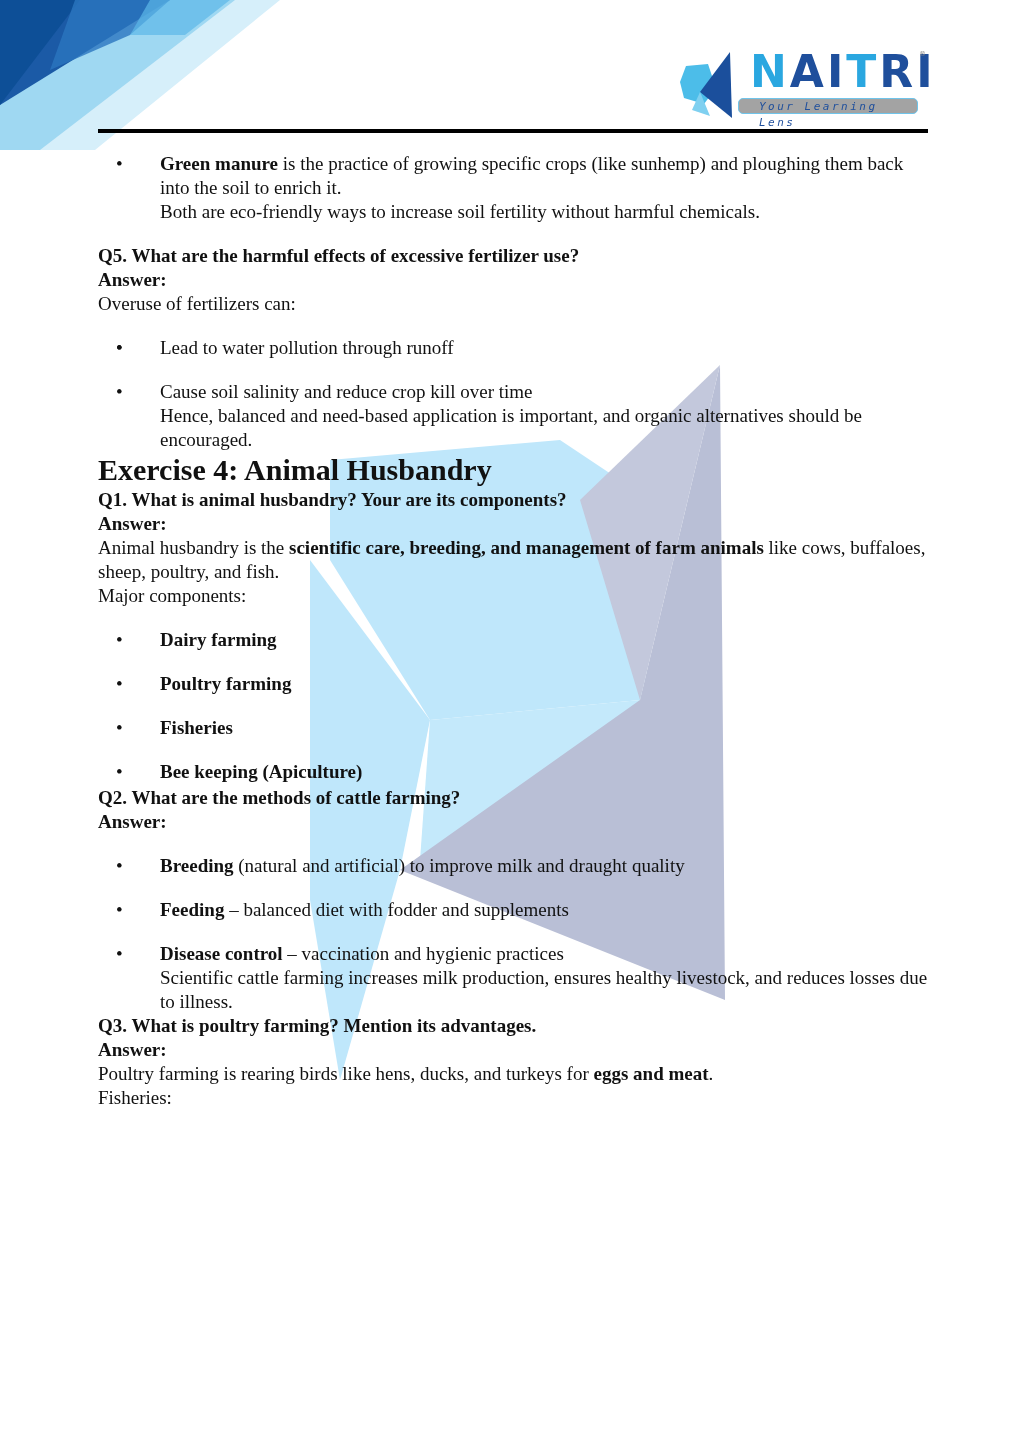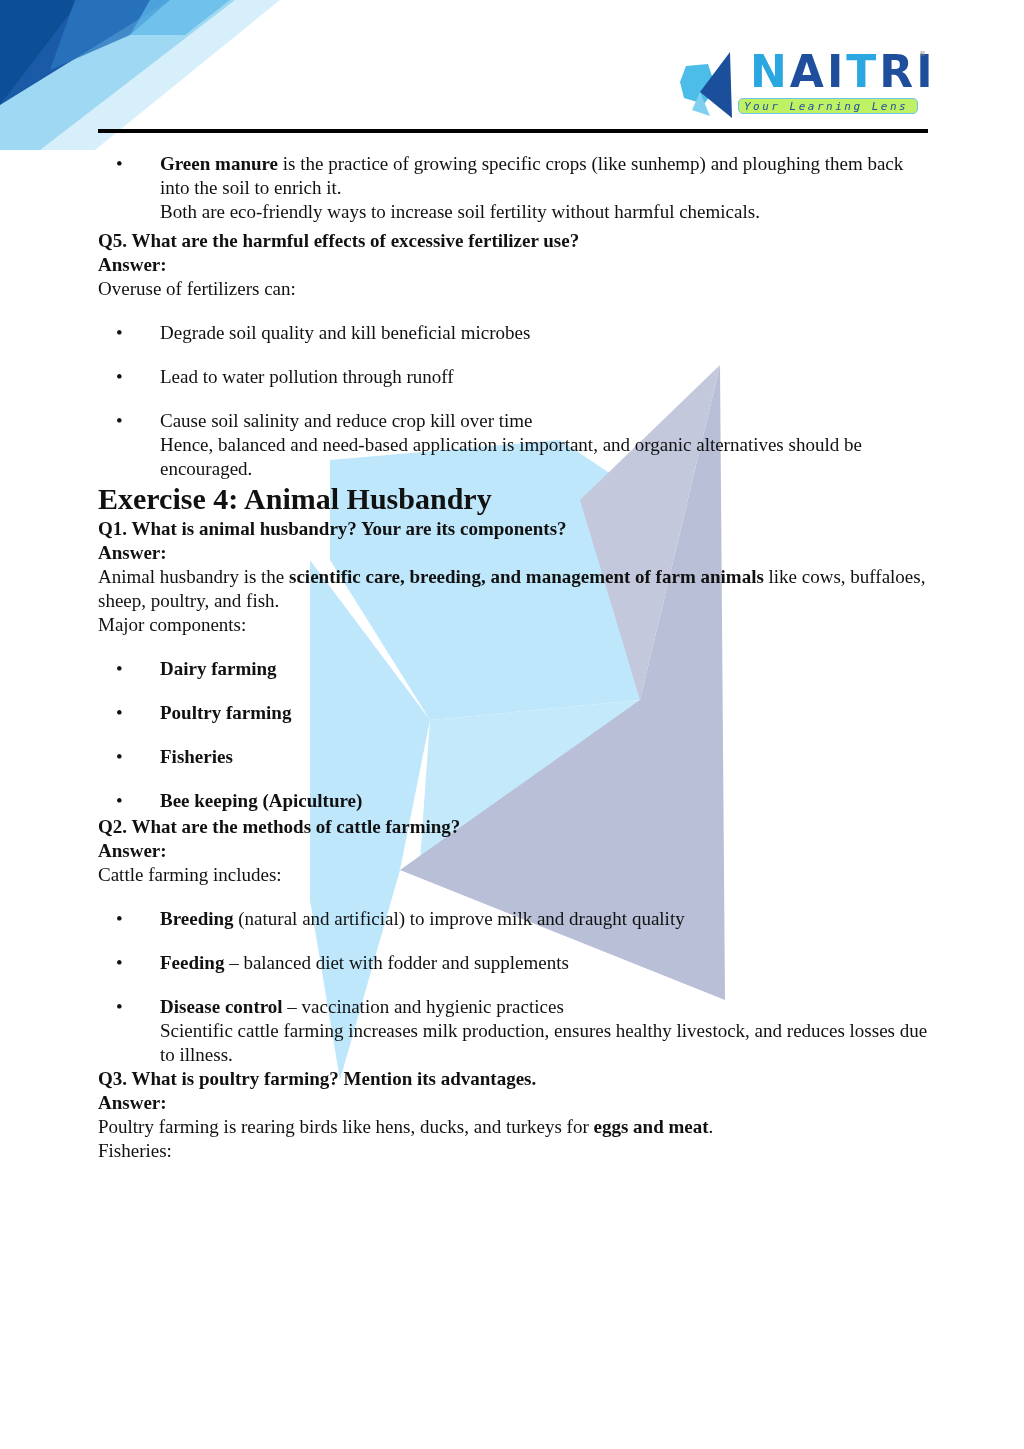--- a/index.html
+++ b/index.html
@@ -8,22 +8,22 @@
 
   .corner { position: absolute; left: 0; top: 0; width: 300px; height: 150px; z-index: 0; }
   .watermark { position: absolute; left: 0; top: 0; width: 1024px; height: 1449px; z-index: 0; pointer-events: none; }
 
   .logo { position: absolute; left: 680px; top: 48px; width: 260px; height: 80px; z-index: 2; }
   .logo-word { position: absolute; left: 70px; top: 0px; font-family: "DejaVu Sans", sans-serif; font-weight: bold;
                font-size: 44px; letter-spacing: 3px; line-height: 48px; color: #1f4f9c; }
   .logo-word .l1 { color: #2aa7e0; }
   .logo-word .l2 { color: #1f4f9c; }
   .logo-tag { position: absolute; left: 58px; top: 50px; width: 180px; height: 16px; border: 1.5px solid #6fc4ea;
-              border-radius: 5px; background: #bef264; font-family: "DejaVu Sans Mono", monospace; font-style: italic;
-              font-size: 11px; letter-spacing: 2.5px; line-height: 16px; color: #1f4f9c; padding-left: 5px; box-sizing: border-box; }
+              border-radius: 5px; background: #a3a3a3; font-family: "DejaVu Sans Mono", monospace; font-style: italic;
+              font-size: 11px; letter-spacing: 2.5px; line-height: 16px; color: #1f4f9c; padding-left: 20px; box-sizing: border-box; }
   .logo-reg { position: absolute; right: 14px; top: 2px; font-size: 7px; color: #888; font-family: "DejaVu Sans", sans-serif; }
   .logo-mark { position: absolute; left: 0; top: 4px; width: 56px; height: 70px; }
 
   .rule { position: absolute; left: 98px; top: 129px; width: 830px; height: 4px; background: #000; z-index: 2; }
 
   .content { position: absolute; left: 98px; top: 152px; width: 830px; z-index: 2; font-size: 19px; line-height: 24px; }
   .content p { margin: 0; }
   .q { font-weight: bold; }
   .ans { font-weight: bold; }
   ul.bl { list-style: none; margin: 0; padding: 0; }
@@ -71,47 +71,46 @@
 <div class="content">
 
   <ul class="bl">
     <li>
       <span class="bullet">•</span>
       <b>Green manure</b><span> is the practice of growing specific crops (like sunhemp) and ploughing them back into the soil to enrich it.</span><br>
       <span>Both are eco-friendly ways to increase soil fertility without harmful chemicals.</span>
     </li>
   </ul>
 
-  <p class="q" style="margin-top:5px">Q5. What are the harmful effects of excessive fertilizer use?</p>
+  <p class="q" style="margin-top:20px">Q5. What are the harmful effects of excessive fertilizer use?</p>
   <p class="ans">Answer:</p>
   <p>Overuse of fertilizers can:</p>
 
   <ul class="bl gap">
-    <li><span class="bullet">•</span><span>Degrade soil quality and kill beneficial microbes</span></li>
+    <li><span class="bullet">•</span></li>
     <li><span class="bullet">•</span><span>Lead to water pollution through runoff</span></li>
     <li><span class="bullet">•</span><span>Cause soil salinity and reduce crop kill over time</span><br><span>Hence, balanced and need-based application is important, and organic alternatives should be encouraged.</span></li>
   </ul>
 
   <p class="h2">Exercise 4: Animal Husbandry</p>
 
   <p class="q">Q1. What is animal husbandry? Your are its components?</p>
   <p class="ans">Answer:</p>
   <p><span>Animal husbandry is the </span><b>scientific care, breeding, and management of farm animals</b><span> like cows, buffaloes, sheep, poultry, and fish.</span></p>
   <p>Major components:</p>
 
   <ul class="bl gap">
     <li><span class="bullet">•</span><b>Dairy farming</b></li>
     <li><span class="bullet">•</span><b>Poultry farming</b></li>
     <li><span class="bullet">•</span><b>Fisheries</b></li>
     <li><span class="bullet">•</span><b>Bee keeping (Apiculture)</b><br></li>
   </ul>
 
   <p class="q" style="margin-top:2px">Q2. What are the methods of cattle farming?</p>
   <p class="ans">Answer:</p>
-  <p>Cattle farming includes:</p>
 
   <ul class="bl gap">
     <li><span class="bullet">•</span><b>Breeding</b><span> (natural and artificial) to improve milk and draught quality</span></li>
     <li><span class="bullet">•</span><b>Feeding</b><span> – balanced diet with fodder and supplements</span></li>
     <li><span class="bullet">•</span><b>Disease control</b><span> – vaccination and hygienic practices</span><br><span>Scientific cattle farming increases milk production, ensures healthy livestock, and reduces losses due to illness.</span></li>
   </ul>
 
   <p class="q" style="">Q3. What is poultry farming? Mention its advantages.</p>
   <p class="ans">Answer:</p>
   <p><span>Poultry farming is rearing birds like hens, ducks, and turkeys for </span><b>eggs and meat</b><span>.</span></p>

